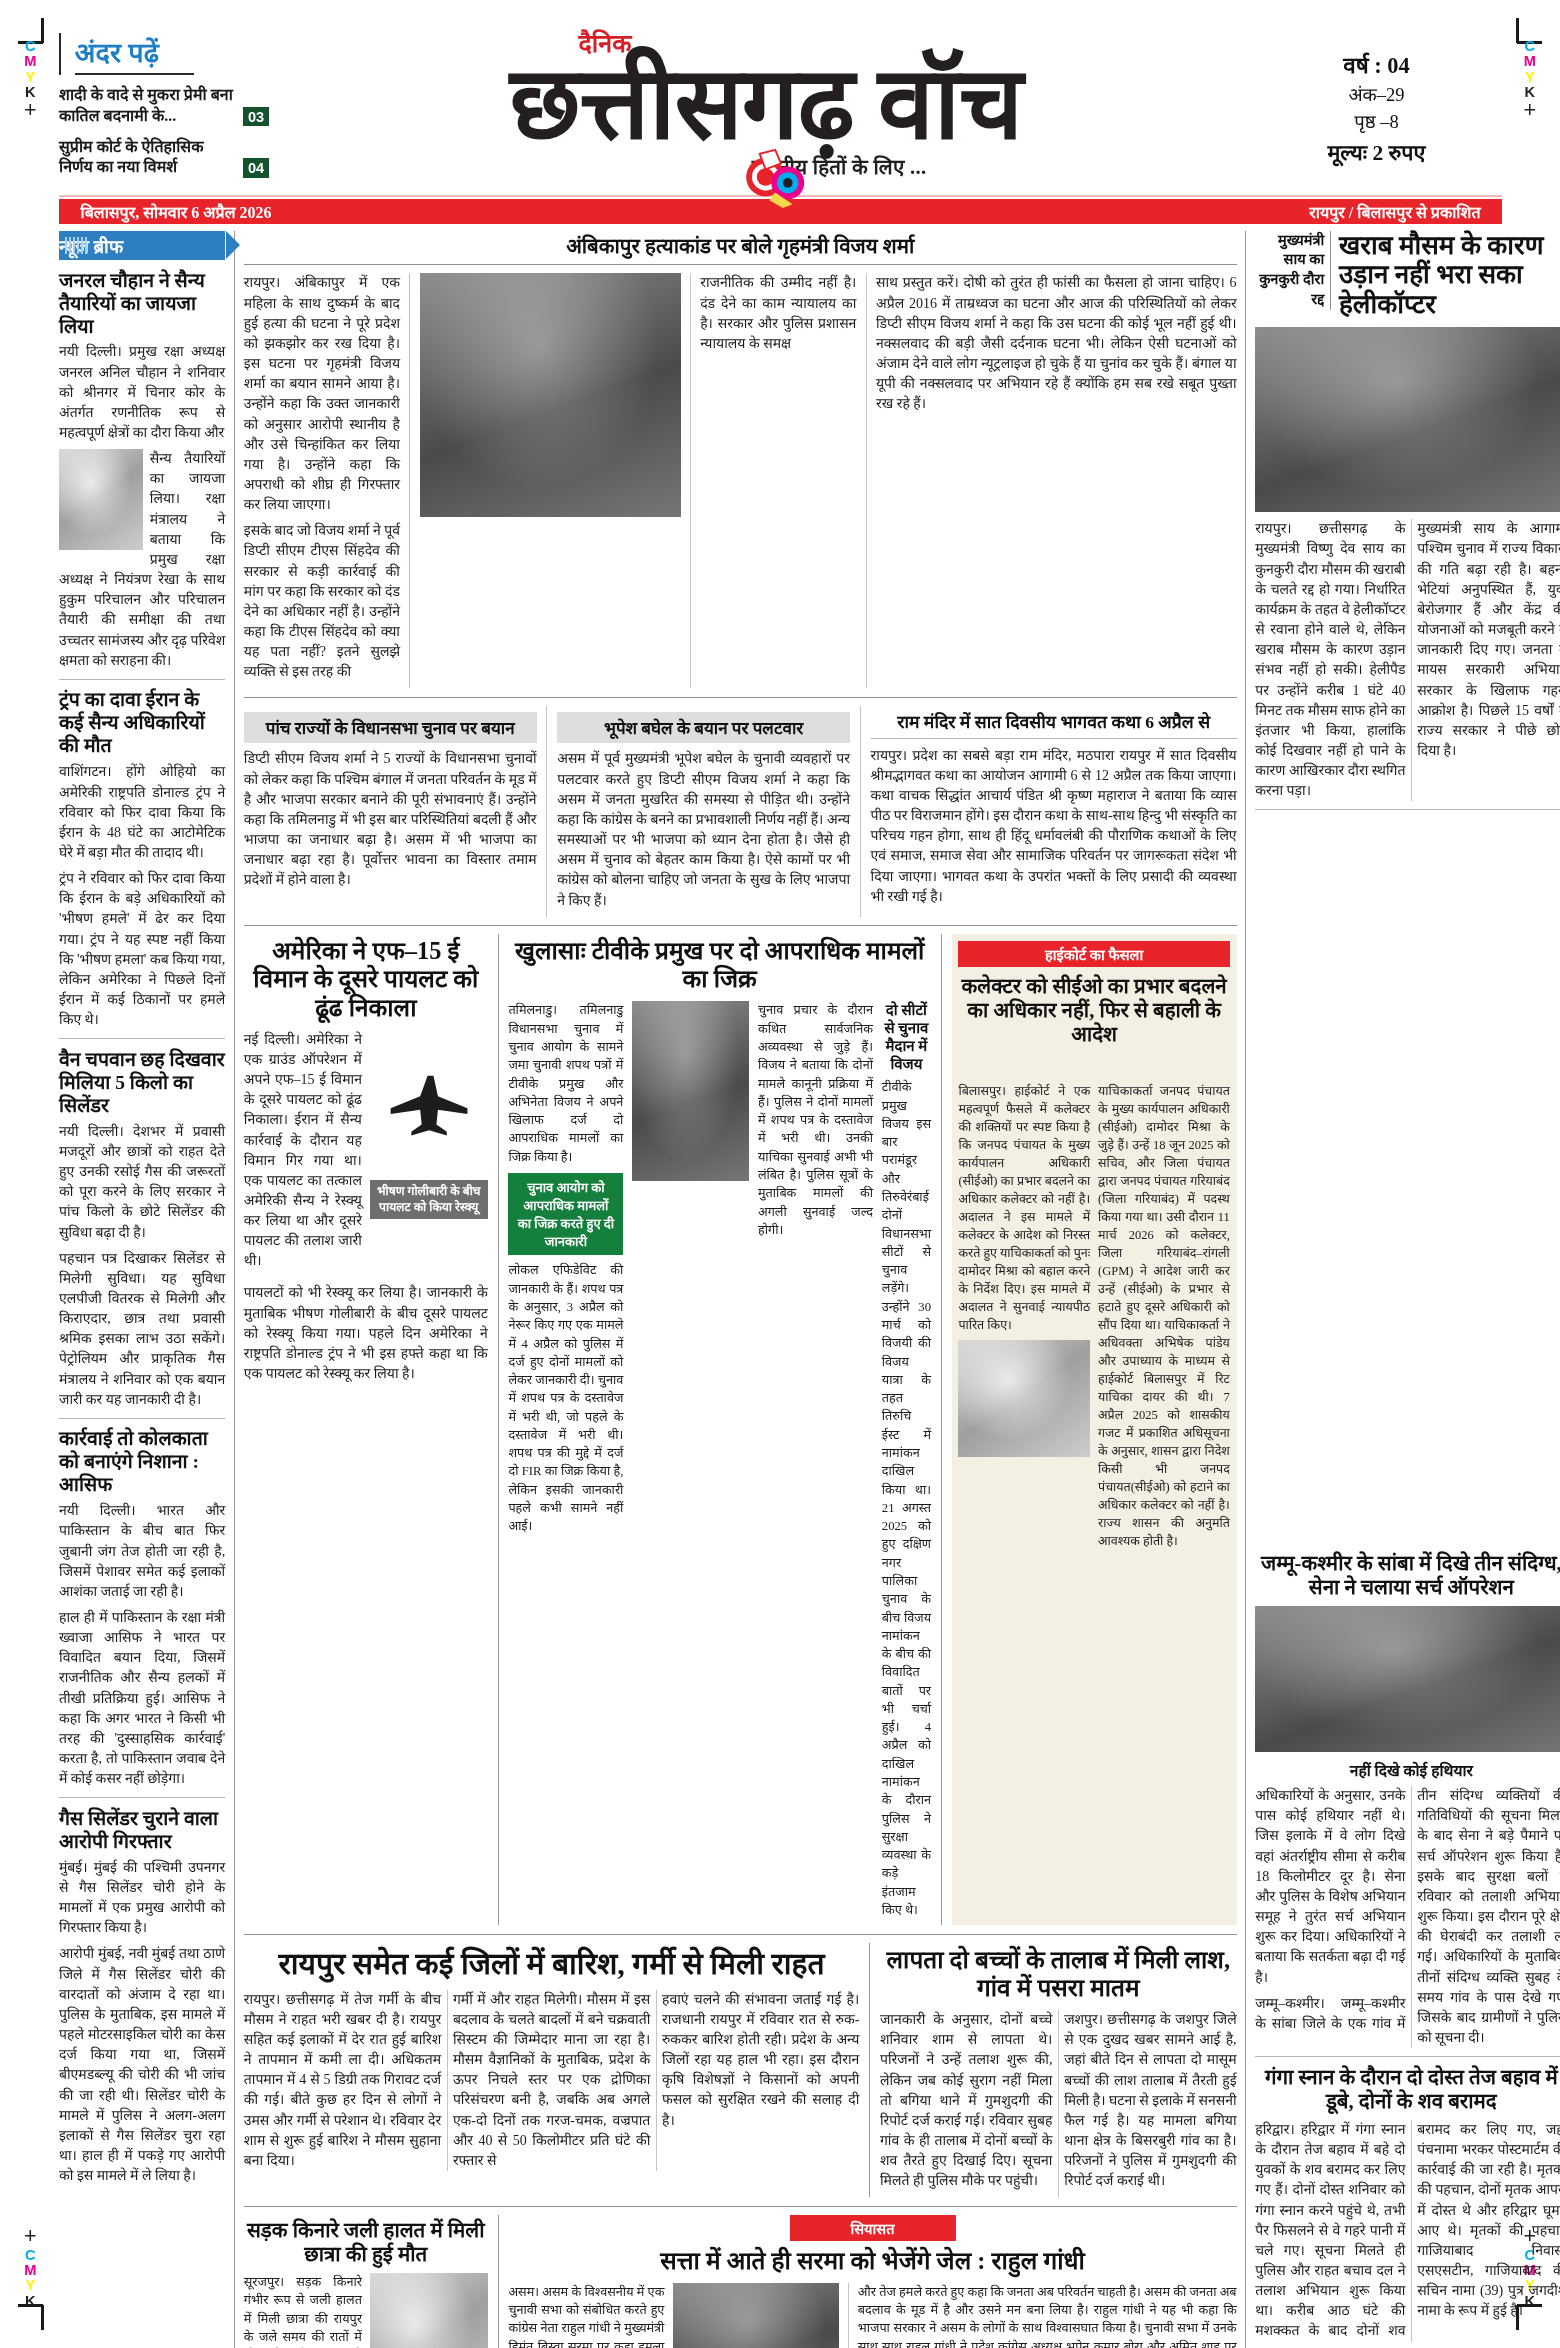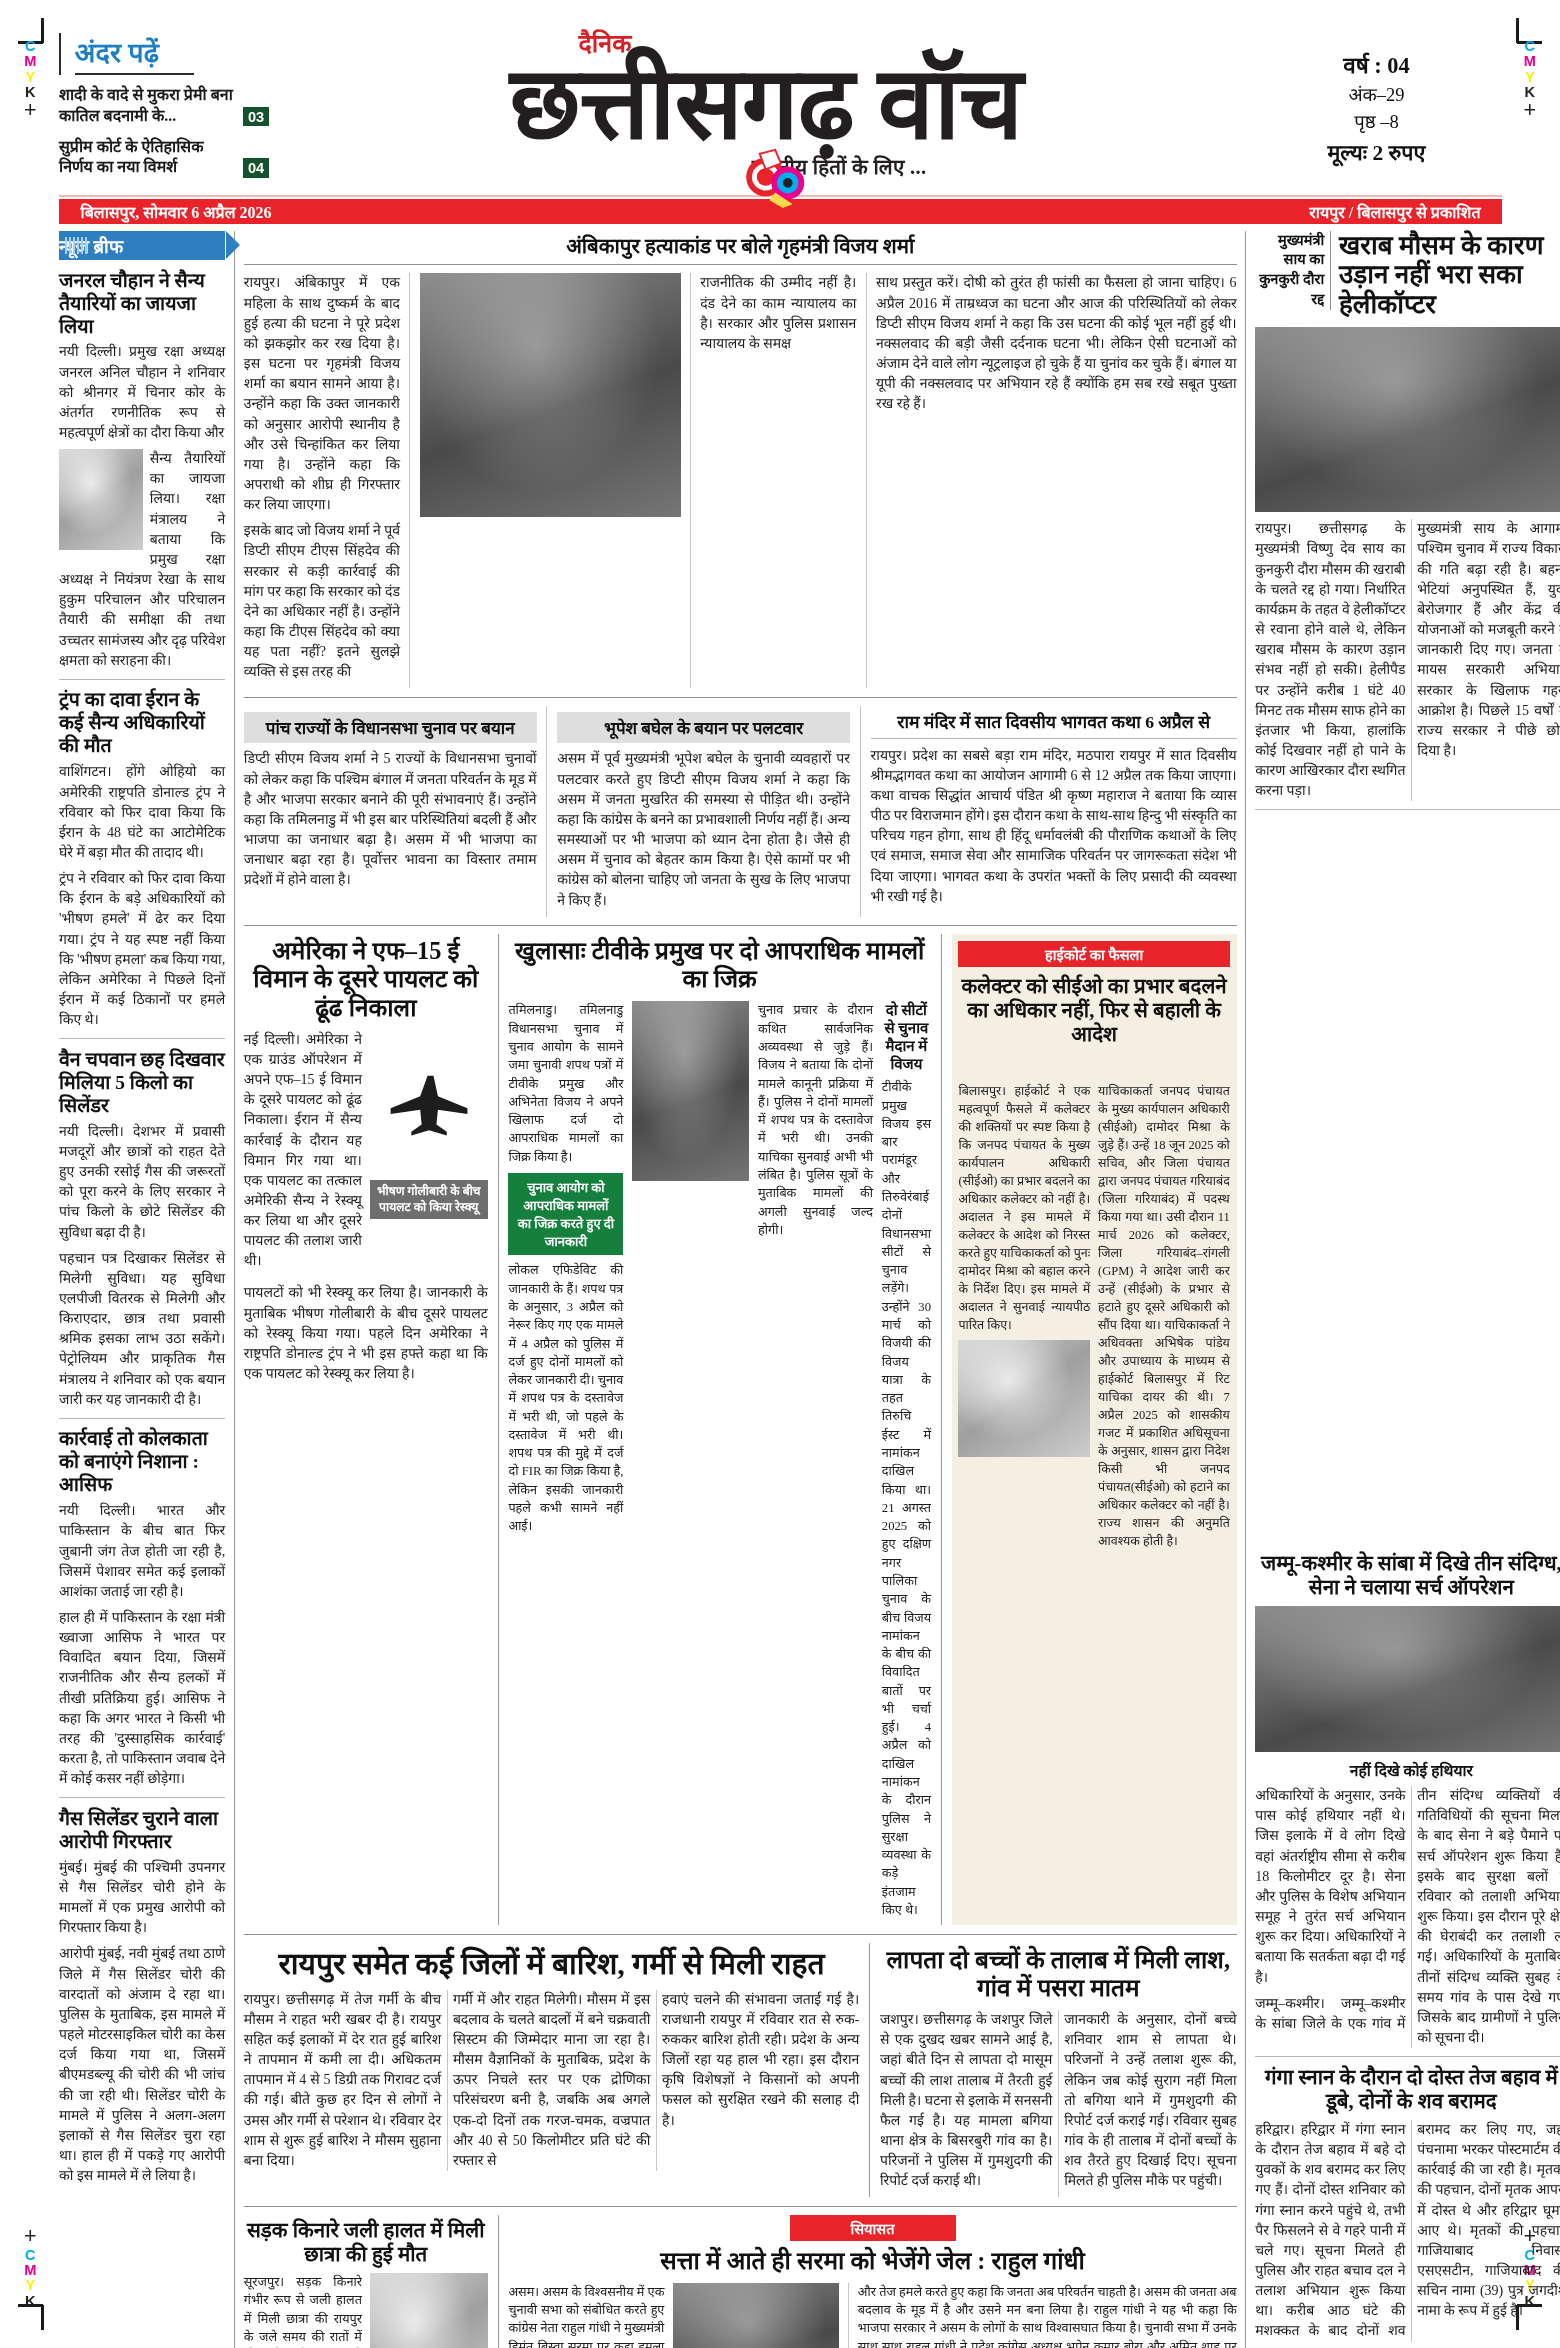--- a/index.html
+++ b/index.html
@@ -434,22 +434,22 @@
           <h2 class="head2">रायपुर समेत कई जिलों में बारिश, गर्मी से मिली राहत</h2>
           <div class="cols3">
             <p class="body">रायपुर। छत्तीसगढ़ में तेज गर्मी के बीच मौसम ने राहत भरी खबर दी है। रायपुर सहित कई इलाकों में देर रात हुई बारिश ने तापमान में कमी ला दी। अधिकतम तापमान में 4 से 5 डिग्री तक गिरावट दर्ज की गई। बीते कुछ हर दिन से लोगों ने उमस और गर्मी से परेशान थे। रविवार देर शाम से शुरू हुई बारिश ने मौसम सुहाना बना दिया।</p>
             <p class="body">गर्मी में और राहत मिलेगी। मौसम में इस बदलाव के चलते बादलों में बने चक्रवाती सिस्टम की जिम्मेदार माना जा रहा है। मौसम वैज्ञानिकों के मुताबिक, प्रदेश के ऊपर निचले स्तर पर एक द्रोणिका परिसंचरण बनी है, जबकि अब अगले एक-दो दिनों तक गरज-चमक, वज्रपात और 40 से 50 किलोमीटर प्रति घंटे की रफ्तार से</p>
             <p class="body">हवाएं चलने की संभावना जताई गई है। राजधानी रायपुर में रविवार रात से रुक-रुककर बारिश होती रही। प्रदेश के अन्य जिलों रहा यह हाल भी रहा। इस दौरान कृषि विशेषज्ञों ने किसानों को अपनी फसल को सुरक्षित रखने की सलाह दी है।</p>
           </div>
         </div>
         <div style="flex:1 1 auto; border-left:1px solid #9a9a9a; padding-left:9.8px;">
           <h2 class="head3">लापता दो बच्चों के तालाब में मिली लाश, गांव में पसरा मातम</h2>
           <div class="cols2">
+            <p class="body">जानकारी के अनुसार, दोनों बच्चे शनिवार शाम से लापता थे। परिजनों ने उन्हें तलाश शुरू की, लेकिन जब कोई सुराग नहीं मिला तो बगिया थाने में गुमशुदगी की रिपोर्ट दर्ज कराई गई। रविवार सुबह गांव के ही तालाब में दोनों बच्चों के शव तैरते हुए दिखाई दिए। सूचना मिलते ही पुलिस मौके पर पहुंची।</p>
             <p class="body">जशपुर। छत्तीसगढ़ के जशपुर जिले से एक दुखद खबर सामने आई है, जहां बीते दिन से लापता दो मासूम बच्चों की लाश तालाब में तैरती हुई मिली है। घटना से इलाके में सनसनी फैल गई है। यह मामला बगिया थाना क्षेत्र के बिसरबुरी गांव का है। परिजनों ने पुलिस में गुमशुदगी की रिपोर्ट दर्ज कराई थी।</p>
-            <p class="body">जानकारी के अनुसार, दोनों बच्चे शनिवार शाम से लापता थे। परिजनों ने उन्हें तलाश शुरू की, लेकिन जब कोई सुराग नहीं मिला तो बगिया थाने में गुमशुदगी की रिपोर्ट दर्ज कराई गई। रविवार सुबह गांव के ही तालाब में दोनों बच्चों के शव तैरते हुए दिखाई दिए। सूचना मिलते ही पुलिस मौके पर पहुंची।</p>
           </div>
         </div>
       </div>
 
       <div class="block" style="display:flex; gap:9.8px;">
         <div style="flex:0 0 244px;">
           <h2 class="head4">सड़क किनारे जली हालत में मिली छात्रा की हुई मौत</h2>
           <div style="display:flex; gap:7.8px;">
             <div style="flex:1;">
               <p class="body" style="font-size:12.7px;">सूरजपुर। सड़क किनारे गंभीर रूप से जली हालत में मिली छात्रा की रायपुर के जले समय की रातों में मौत हो गई। छात्रा को अंबिकापुर मेडिकल कॉलेज के लिए इलाज के लिए भर्ती कराया गया था, जहां उपचार के दौरान उसकी मौत हो गई। घटना के बाद से पूरे क्षेत्र में आक्रोश है।</p>

